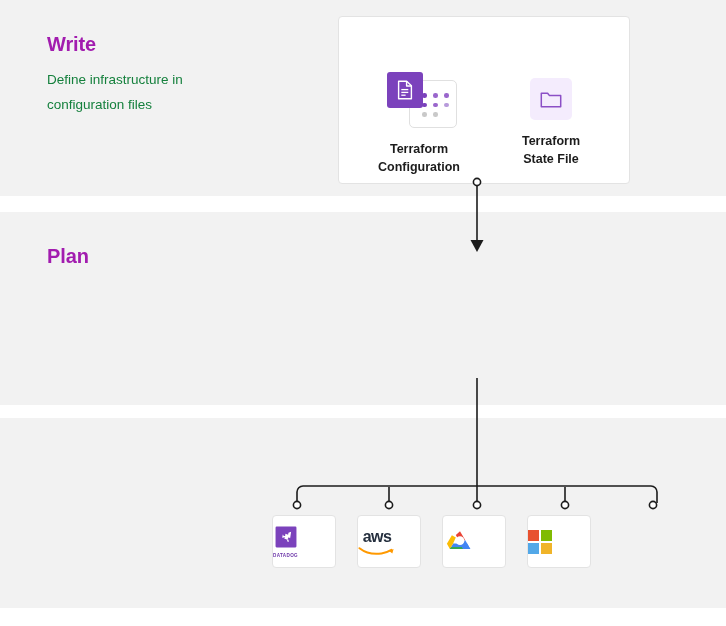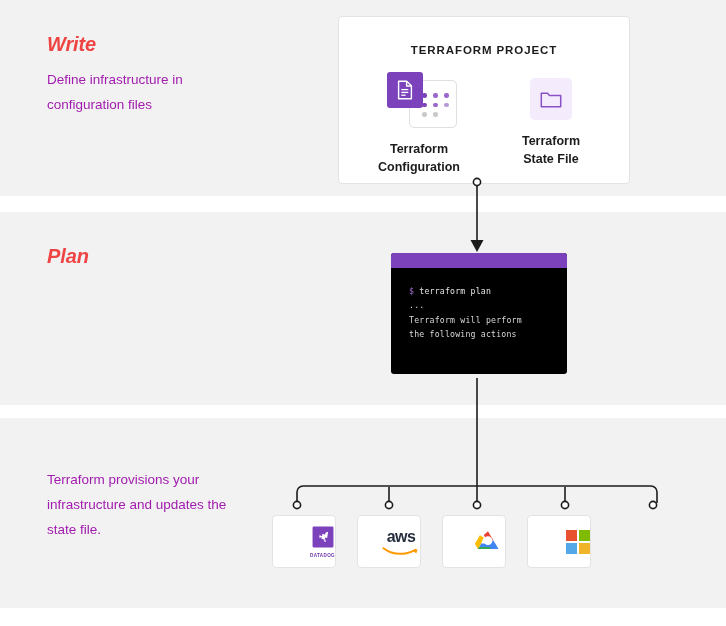--- a/index.html
+++ b/index.html
@@ -15,25 +15,25 @@
 
   
   .band{position:absolute;left:0;width:726px;background:#f2f2f2;}
   #band-write{top:0;height:196px;}
   #band-plan{top:212px;height:193px;}
   #band-apply{top:418px;height:190px;}
 
   
   .step-text{position:absolute;left:47px;}
   .step-title{
-    font-size:20px;font-weight:700;color:#ef4444;
-    letter-spacing:-0.1px;margin:0 0 12px 0;line-height:1.2;font-style:italic;
+    font-size:20px;font-weight:700;color:#a21caf;
+    letter-spacing:-0.1px;margin:0 0 12px 0;line-height:1.2;
   }
   .step-desc{
-    font-size:13.5px;color:#a21caf;line-height:1.85;margin:0;
+    font-size:13.5px;color:#15803d;line-height:1.85;margin:0;
     max-width:185px;font-weight:400;
   }
   #text-write{top:32px;}
   #text-plan{top:244px;}
   #text-apply{top:468px;}
 
   
   #project-card{
     position:absolute;left:338px;top:16px;width:292px;height:168px;
     background:#ffffff;border:1px solid #e3e3e3;border-radius:4px;
@@ -90,21 +90,21 @@
     white-space:pre;letter-spacing:0.2px;
   }
   .prompt-sigil{color:#a970d8;}
   .term-dim{color:#d8d8d8;}
 
   
   .logo-card{
     position:absolute;top:515px;width:64px;height:53px;
     background:#ffffff;border:1px solid #e3e3e3;border-radius:4px;
     box-sizing:border-box;
-    display:flex;align-items:center;justify-content:flex-end;
+    display:flex;align-items:center;justify-content:flex-start;
   }
   #logo-datadog{left:272px;}
   #logo-aws{left:357px;}
   #logo-gcp{left:442px;}
   #logo-azure{left:527px;}
   #logo-more{left:612px;}
   #more-text{
     font-size:7.2px;font-weight:700;letter-spacing:0.7px;
     color:#1c1c1c;text-align:center;line-height:1.65;
   }
@@ -137,25 +137,23 @@
   <div class="step-text" id="text-write">
     <div class="step-title">Write</div>
     <div class="step-desc">Define infrastructure in configuration files</div>
   </div>
 
   <div class="step-text" id="text-plan">
     <div class="step-title">Plan</div>
   </div>
 
   <div class="step-text" id="text-apply">
-    <div class="step-desc">Terraform provisions your infrastructure and updates the state file.</div>
   </div>
 
   <div id="project-card">
-    <div id="project-card-title">TERRAFORM PROJECT</div>
 
     <div class="asset" id="asset-config">
       <div class="icon-config">
         <div class="dots-card">
           <div class="dots-grid">
             <span class="dot" style="background:#7b42bc"></span>
             <span class="dot" style="background:#9a66cc"></span>
             <span class="dot" style="background:#9a66cc"></span>
             <span class="dot" style="background:#7b42bc"></span>
             <span class="dot" style="background:#9a66cc"></span>
@@ -187,27 +185,20 @@
           <path d="M1.3 16.8V3.2h6.3l1.7 2.2h11.4v11.4z" fill="none" stroke="#8b4fc6" stroke-width="1.5" stroke-linejoin="round"></path>
         </svg>
       </div>
       <div class="asset-label">
         <span>Terraform</span><br>
         <span>State File</span>
       </div>
     </div>
   </div>
 
-  <div id="terminal">
-    <div id="terminal-titlebar"></div>
-    <div id="terminal-body"><span class="prompt-sigil">$</span> <span>terraform plan</span>
-<span class="term-dim">...</span>
-<span class="term-dim">Terraform will perform</span>
-<span class="term-dim">the following actions</span></div>
-  </div>
 
   <div class="logo-card" id="logo-datadog">
     <div class="dd-wrap">
       <svg width="22" height="22" viewBox="0 0 24 24">
         <rect x="0.6" y="0.6" width="22.8" height="22.8" rx="1.2" fill="#7b42bc"></rect>
         <path d="M17.6 6.2l-1.1 7.2-1.6-1.1-1.5 2.6-3.4-1.2 1.0-1.5-3.2.6.7-3.5 2.1 1.5.9-2.4 2.8 1.1.4-2.2z" fill="#ffffff"></path>
         <path d="M12.9 14.6l1.0 2.9 1.3-.5-.7-2.2z" fill="#ffffff"></path>
         <circle cx="10.2" cy="10.0" r="1.0" fill="#7b42bc"></circle>
       </svg>
       <div class="dd-name">DATADOG</div>

